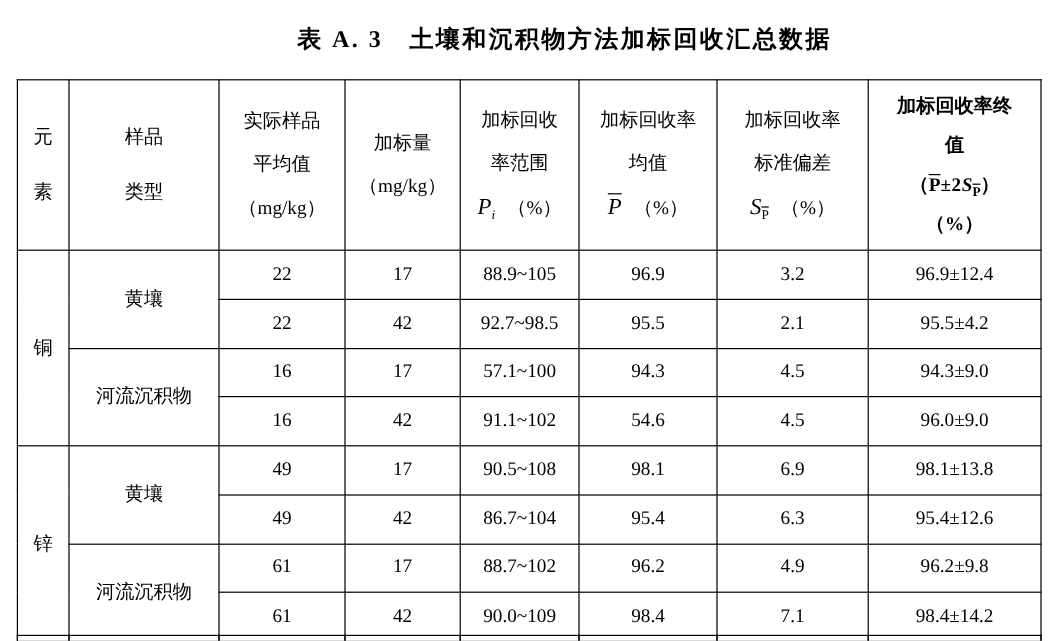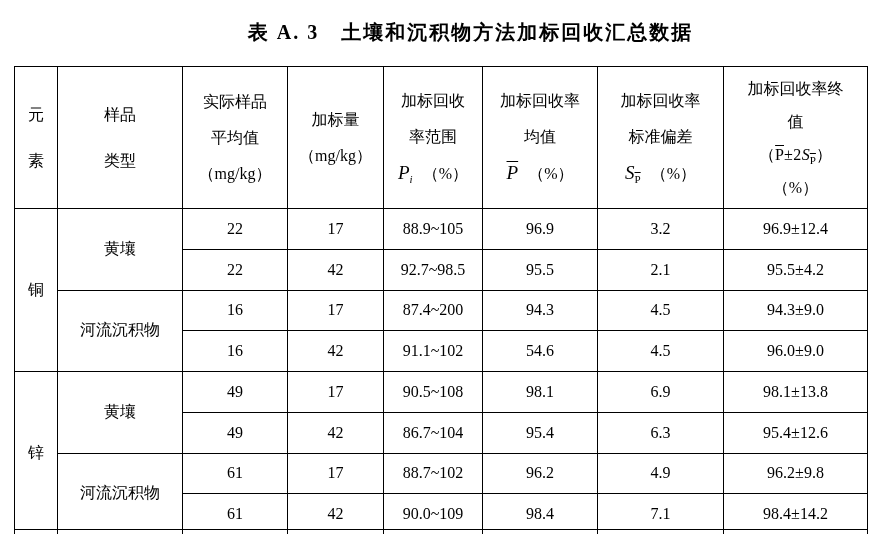--- a/index.html
+++ b/index.html
@@ -20,21 +20,21 @@
   table.main td {
     border:1px solid #000; padding:0;
     text-align:center; vertical-align:middle;
     font-size:16px;
   }
   thead td { height:141px; font-size:15px; }
   tbody td { height:39.75px; }
   .hcell { display:flex; flex-direction:column; justify-content:center; }
   .hcell div { line-height:36px; }
   .hcell.gap div { line-height:46px; }
-  .hcell.tight div { line-height:33px; }
+  .hcell.tight div { line-height:33px;font-weight:bold; }
   .it  { font-style:italic; }
   .sym { font-size:19px; }
   .ol  { text-decoration:overline; }
   sub  { font-size:11px; line-height:0; }
   .unit { margin-left:10px; }
   .pm { letter-spacing:0.5px; }
   table.cont {
     position:absolute; left:14px; top:529px;
     border-collapse:collapse; table-layout:fixed; width:853px;
   }
@@ -132,21 +132,21 @@
         <td>42</td>
         <td>92.7~98.5</td>
         <td>95.5</td>
         <td>2.1</td>
         <td>95.5±4.2</td>
       </tr>
       <tr>
         <td rowspan="2">河流沉积物</td>
         <td>16</td>
         <td>17</td>
-        <td>87.4~200</td>
+        <td>57.1~100</td>
         <td>94.3</td>
         <td>4.5</td>
         <td>94.3±9.0</td>
       </tr>
       <tr>
         <td>16</td>
         <td>42</td>
         <td>91.1~102</td>
         <td>54.6</td>
         <td>4.5</td>

